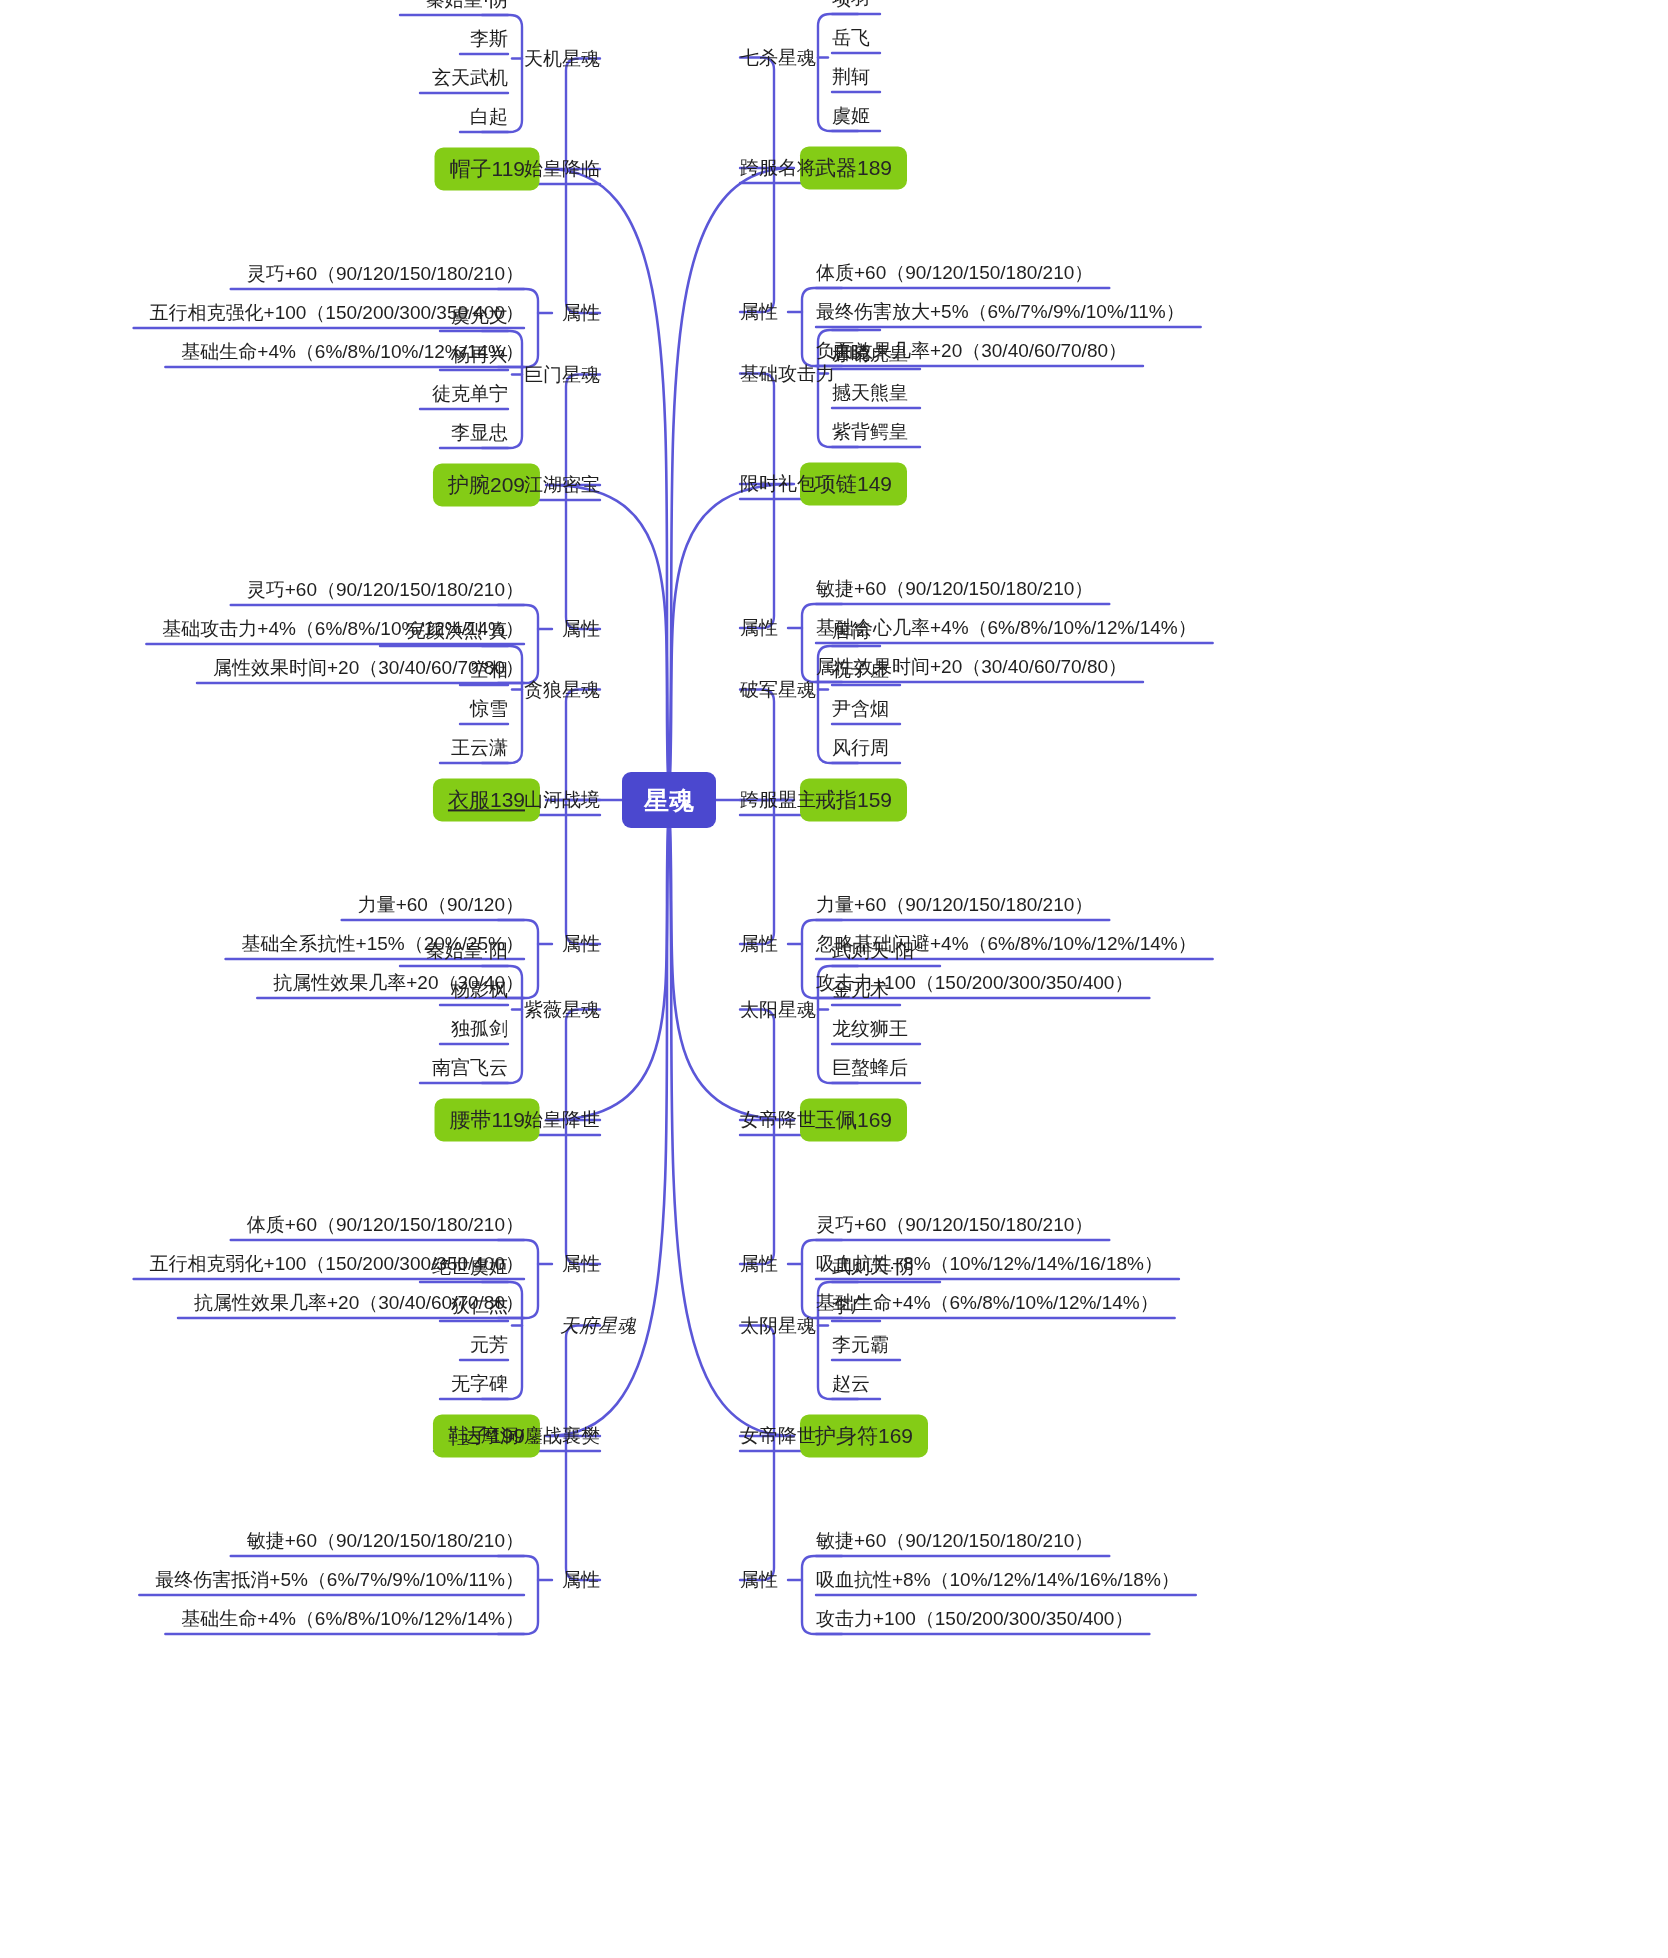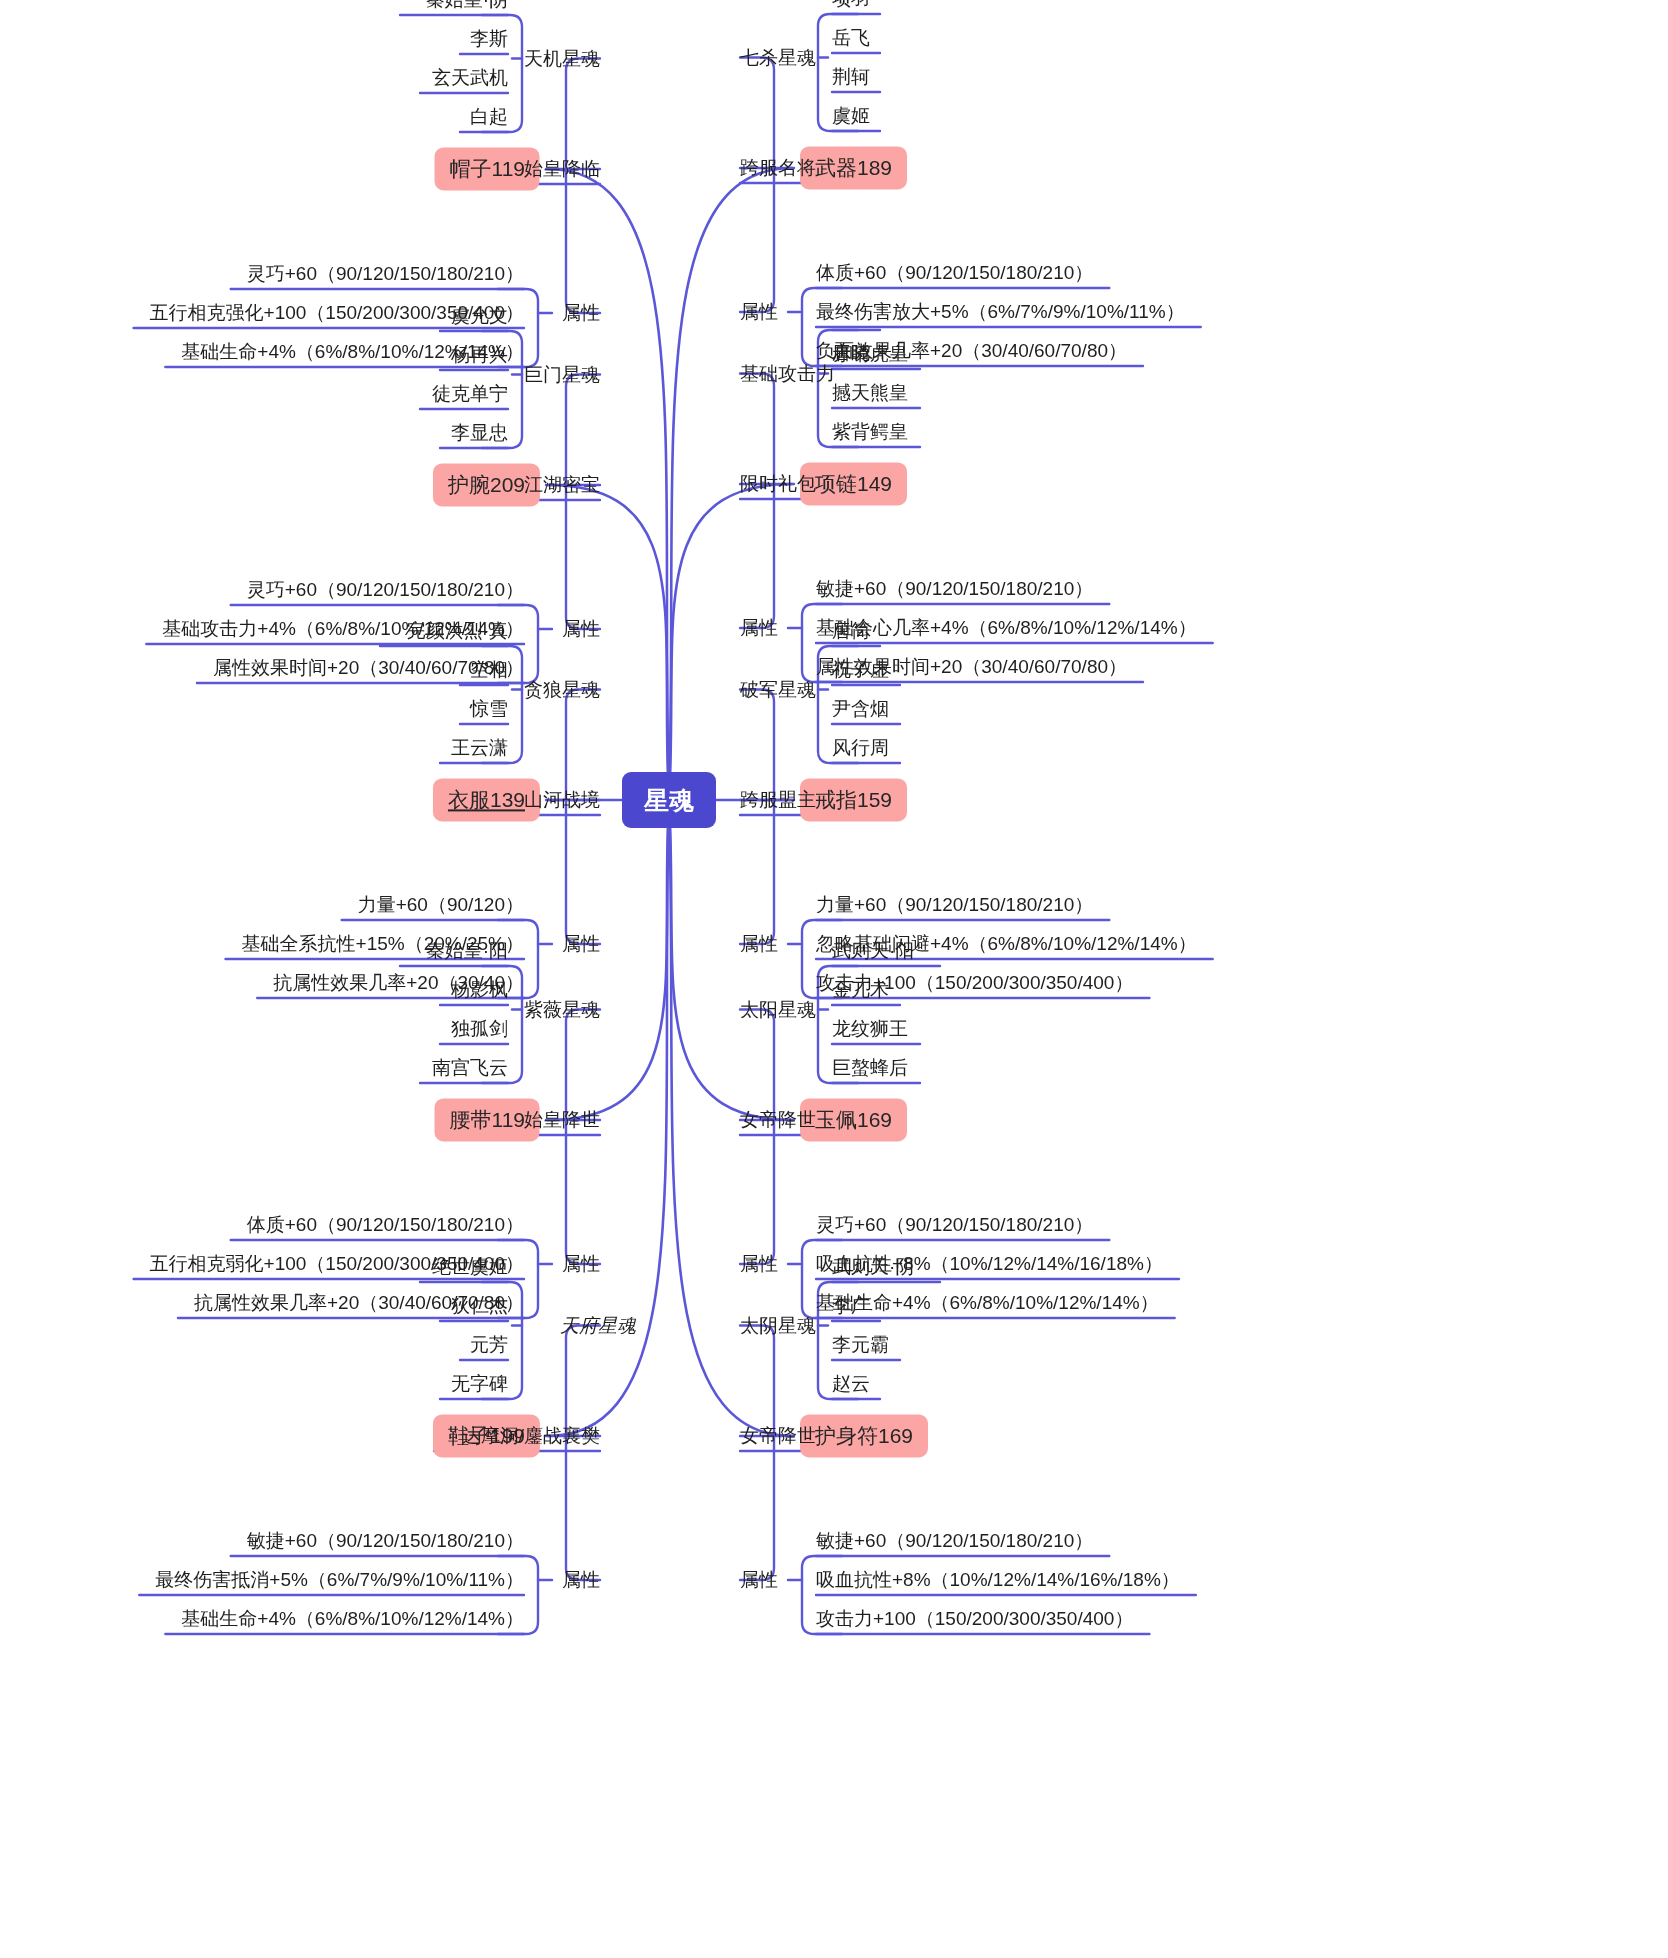--- a/index.html
+++ b/index.html
@@ -1,20 +1,20 @@
 <!DOCTYPE html>
 <html><head>
 <meta charset="utf-8">
 <style>
   html,body{margin:0;padding:0;background:#fff;}
   body{font-family:"Liberation Sans","DejaVu Sans",sans-serif;}
   #root{position:relative;width:1668px;height:1958px;overflow:hidden;background:#fff;}
   svg.links{position:absolute;left:0;top:0;width:1668px;height:1958px;pointer-events:none;}
   .node{position:absolute;white-space:nowrap;font-size:19px;color:#1f1f1f;line-height:1.2;}
-  .node.lvl1{background:#fca5a5;border-radius:9px;padding:9px 15px;font-size:21px;color:#262626;}
+  .node.lvl1{background:#84cc16;border-radius:9px;padding:9px 15px;font-size:21px;color:#262626;}
   .node.center{background:#4b48cf;color:#fff;border-radius:9px;padding:13px 22px;font-size:25px;font-weight:bold;}
   .node.lvl2{font-size:19px;}
   .node.lvl3{font-size:19px;}
   .node.attr{font-size:19px;}
   .rtext{transform:translate(-100%,-50%);}
   .ltext{transform:translate(0,-50%);}
   .ctext{transform:translate(-50%,-50%);}
 </style>
 </head>
 <body>

